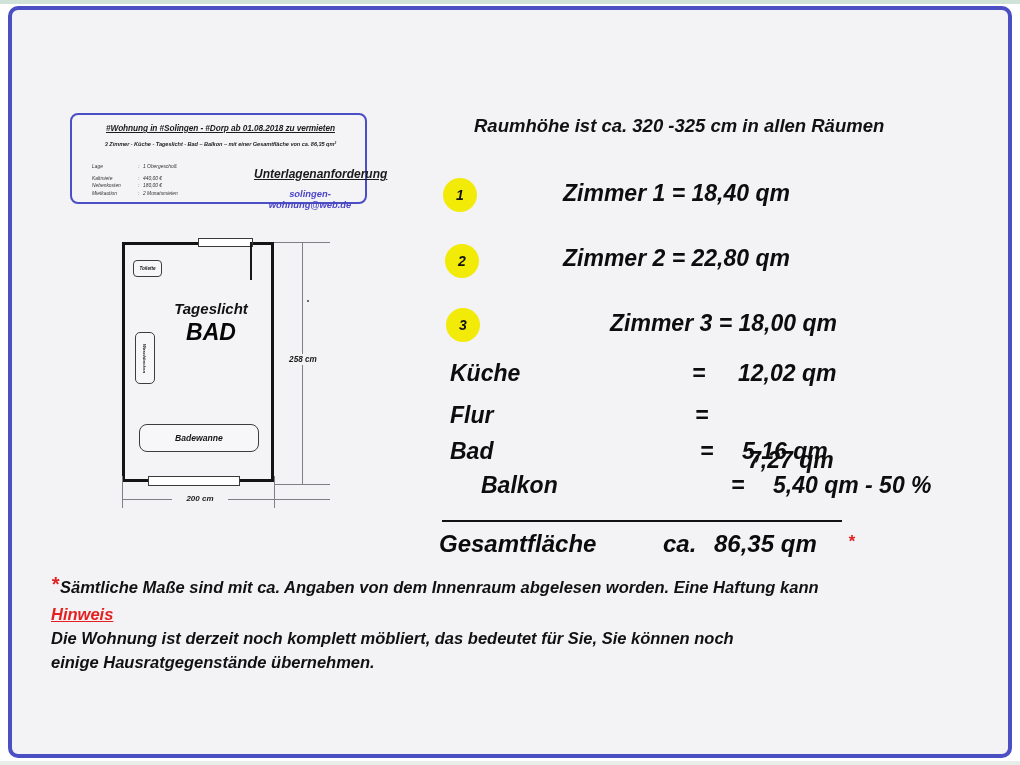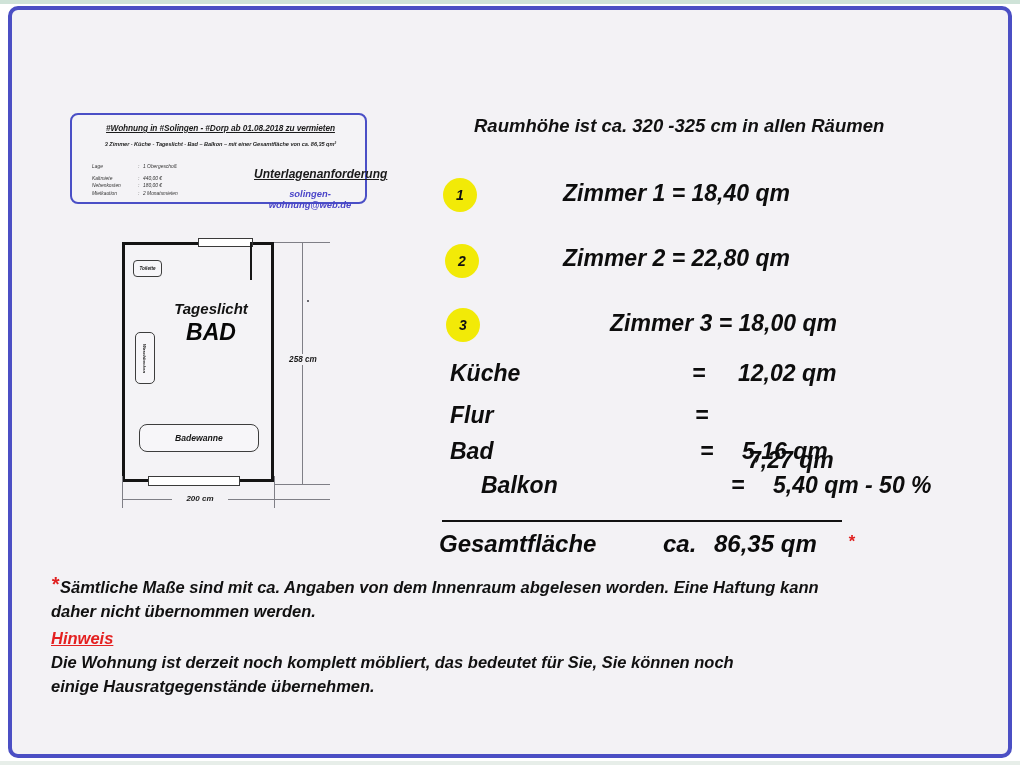--- a/index.html
+++ b/index.html
@@ -565,20 +565,19 @@
     <div id="total-row">
       <span id="total-label">Gesamtfläche</span>
       <span id="total-ca">ca.</span>
       <span id="total-value">86,35 qm</span>
       <span id="total-star">*</span>
     </div>
 
     <div id="notes-star">*</div>
     <div id="notes">
       <div class="note-line" id="note-line-1">Sämtliche Maße sind mit ca. Angaben von dem Innenraum abgelesen worden. Eine Haftung kann</div>
-      <div class="note-line">daher nicht übernommen werden.</div>
       <div class="note-line"><span id="hinweis">Hinweis</span></div>
       <div class="note-line">Die Wohnung ist derzeit noch komplett möbliert, das bedeutet für Sie, Sie können noch</div>
       <div class="note-line">einige Hausratgegenstände übernehmen.</div>
     </div>
 
   </div>
 </div>
 
 </body></html>

